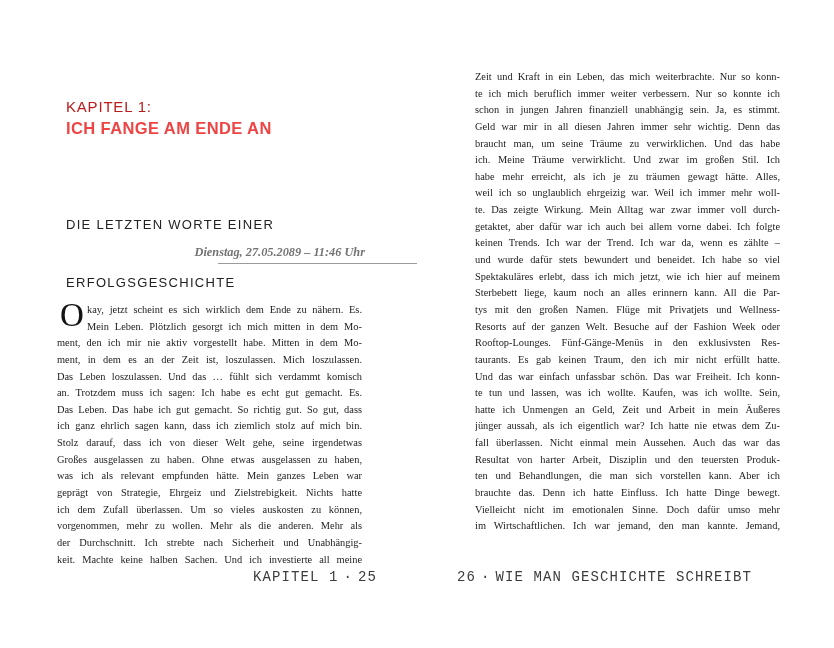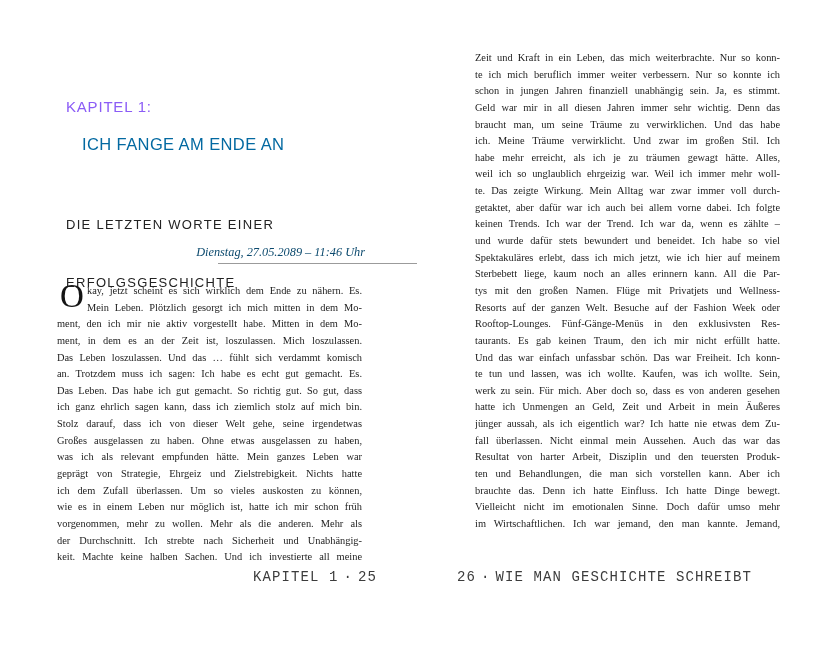--- a/index.html
+++ b/index.html
@@ -5,48 +5,50 @@
   html,body { margin:0; padding:0; background:#e8e8e8; }
   .spread {
     position:relative; width:834px; height:648px; background:#ffffff;
     margin:0 auto; overflow:hidden;
     font-family:"Liberation Serif","DejaVu Serif",serif; color:#1c1c1c;
   }
   
   .kicker {
     position:absolute; left:66px; top:99px;
     font-family:"Liberation Sans","DejaVu Sans",sans-serif;
-    font-size:15px; line-height:16px; letter-spacing:0.8px; color:#8b5cf6;
+    font-size:15px; line-height:16px; letter-spacing:0.8px; color:#b91c1c;
   }
   .chapter-title {
-    position:absolute; left:66px; top:119px; margin:16px;
+    position:absolute; left:66px; top:119px; margin:0;
     font-family:"Liberation Sans","DejaVu Sans",sans-serif;
-    font-size:16.5px; line-height:18px; font-weight:normal; letter-spacing:0.4px; color:#0369a1;
+    font-size:16.5px; line-height:18px; font-weight:bold; letter-spacing:0.4px; color:#ef4444;
   }
   .subtitle {
     position:absolute; left:66px; top:180px;
     font-family:"Liberation Sans","DejaVu Sans",sans-serif;
     font-size:13px; color:#222; letter-spacing:1.3px;
   }
   .subtitle .subline { height:26px; line-height:26px;margin-top:32px; }
   
   .dateline {
     position:absolute; right:469px; top:245px;
-    font-style:italic; font-size:12.3px; line-height:14px; color:#0c4a6e;
+    font-style:italic; font-size:12.3px; line-height:14px; color:#737373;
     white-space:nowrap;
+    font-weight:bold;
   }
   .dateline-rule {
     position:absolute; left:218px; top:263px; width:199px; height:1px;
     background:#9b9b9b;
   }
   
   .bodycol {
     position:absolute; width:305px;
     font-size:10.4px; line-height:16.65px; color:#1c1c1c;
     word-spacing:-0.4px;
+    margin-top:19px;
   }
   .body-left  { left:57px;  top:283px; }
   .body-right { left:475px; top:50px; }
   .bodyline {
     text-align:justify; text-align-last:justify;
     height:16.65px; overflow:hidden;
   }
   .body-left .lines .bodyline:nth-child(1),
   .body-left .lines .bodyline:nth-child(2) { padding-left:30px; }
   .dropcap {
@@ -90,21 +92,20 @@
         <div class="bodyline">ment, in dem es an der Zeit ist, loszulassen. Mich loszulassen.</div>
         <div class="bodyline">Das Leben loszulassen. Und das … fühlt sich verdammt komisch</div>
         <div class="bodyline">an. Trotzdem muss ich sagen: Ich habe es echt gut gemacht. Es.</div>
         <div class="bodyline">Das Leben. Das habe ich gut gemacht. So richtig gut. So gut, dass</div>
         <div class="bodyline">ich ganz ehrlich sagen kann, dass ich ziemlich stolz auf mich bin.</div>
         <div class="bodyline">Stolz darauf, dass ich von dieser Welt gehe, seine irgendetwas</div>
         <div class="bodyline">Großes ausgelassen zu haben. Ohne etwas ausgelassen zu haben,</div>
         <div class="bodyline">was ich als relevant empfunden hätte. Mein ganzes Leben war</div>
         <div class="bodyline">geprägt von Strategie, Ehrgeiz und Zielstrebigkeit. Nichts hatte</div>
         <div class="bodyline">ich dem Zufall überlassen. Um so vieles auskosten zu können,</div>
-        <div class="bodyline">wie es in einem Leben nur möglich ist, hatte ich mir schon früh</div>
         <div class="bodyline">vorgenommen, mehr zu wollen. Mehr als die anderen. Mehr als</div>
         <div class="bodyline">der Durchschnitt. Ich strebte nach Sicherheit und Unabhängig-</div>
         <div class="bodyline">keit. Machte keine halben Sachen. Und ich investierte all meine</div>
       </div>
   </div>
 
   <div class="footer footer-left">
     <span>KAPITEL 1</span><span class="foot-sep">·</span><span>25</span>
   </div>
 
@@ -123,21 +124,20 @@
         <div class="bodyline">keinen Trends. Ich war der Trend. Ich war da, wenn es zählte –</div>
         <div class="bodyline">und wurde dafür stets bewundert und beneidet. Ich habe so viel</div>
         <div class="bodyline">Spektakuläres erlebt, dass ich mich jetzt, wie ich hier auf meinem</div>
         <div class="bodyline">Sterbebett liege, kaum noch an alles erinnern kann. All die Par-</div>
         <div class="bodyline">tys mit den großen Namen. Flüge mit Privatjets und Wellness-</div>
         <div class="bodyline">Resorts auf der ganzen Welt. Besuche auf der Fashion Week oder</div>
         <div class="bodyline">Rooftop-Lounges. Fünf-Gänge-Menüs in den exklusivsten Res-</div>
         <div class="bodyline">taurants. Es gab keinen Traum, den ich mir nicht erfüllt hatte.</div>
         <div class="bodyline">Und das war einfach unfassbar schön. Das war Freiheit. Ich konn-</div>
         <div class="bodyline">te tun und lassen, was ich wollte. Kaufen, was ich wollte. Sein,</div>
-        <div class="bodyline">werk zu sein. Für mich. Aber doch so, dass es von anderen gesehen</div>
         <div class="bodyline">hatte ich Unmengen an Geld, Zeit und Arbeit in mein Äußeres</div>
         <div class="bodyline">jünger aussah, als ich eigentlich war? Ich hatte nie etwas dem Zu-</div>
         <div class="bodyline">fall überlassen. Nicht einmal mein Aussehen. Auch das war das</div>
         <div class="bodyline">Resultat von harter Arbeit, Disziplin und den teuersten Produk-</div>
         <div class="bodyline">ten und Behandlungen, die man sich vorstellen kann. Aber ich</div>
         <div class="bodyline">brauchte das. Denn ich hatte Einfluss. Ich hatte Dinge bewegt.</div>
         <div class="bodyline">Vielleicht nicht im emotionalen Sinne. Doch dafür umso mehr</div>
         <div class="bodyline">im Wirtschaftlichen. Ich war jemand, den man kannte. Jemand,</div>
       </div>
   </div>

